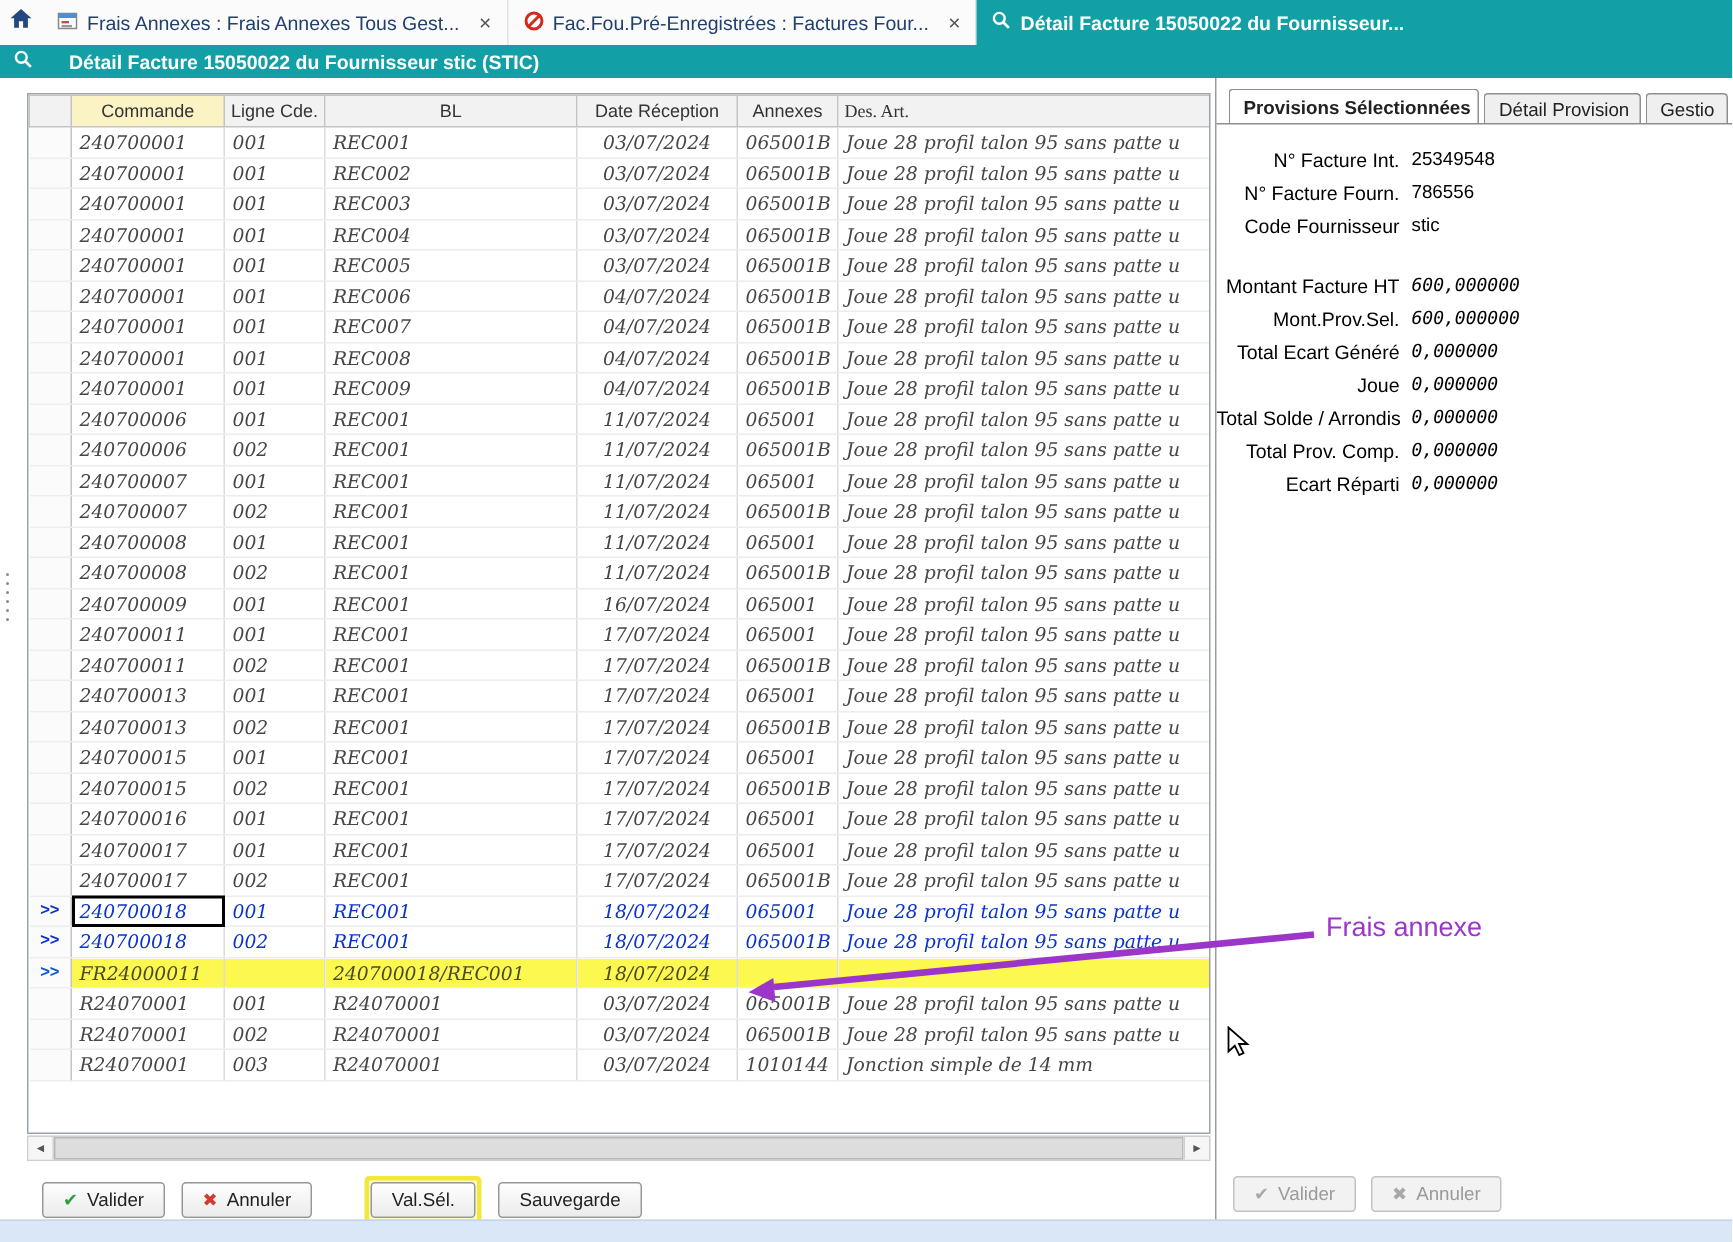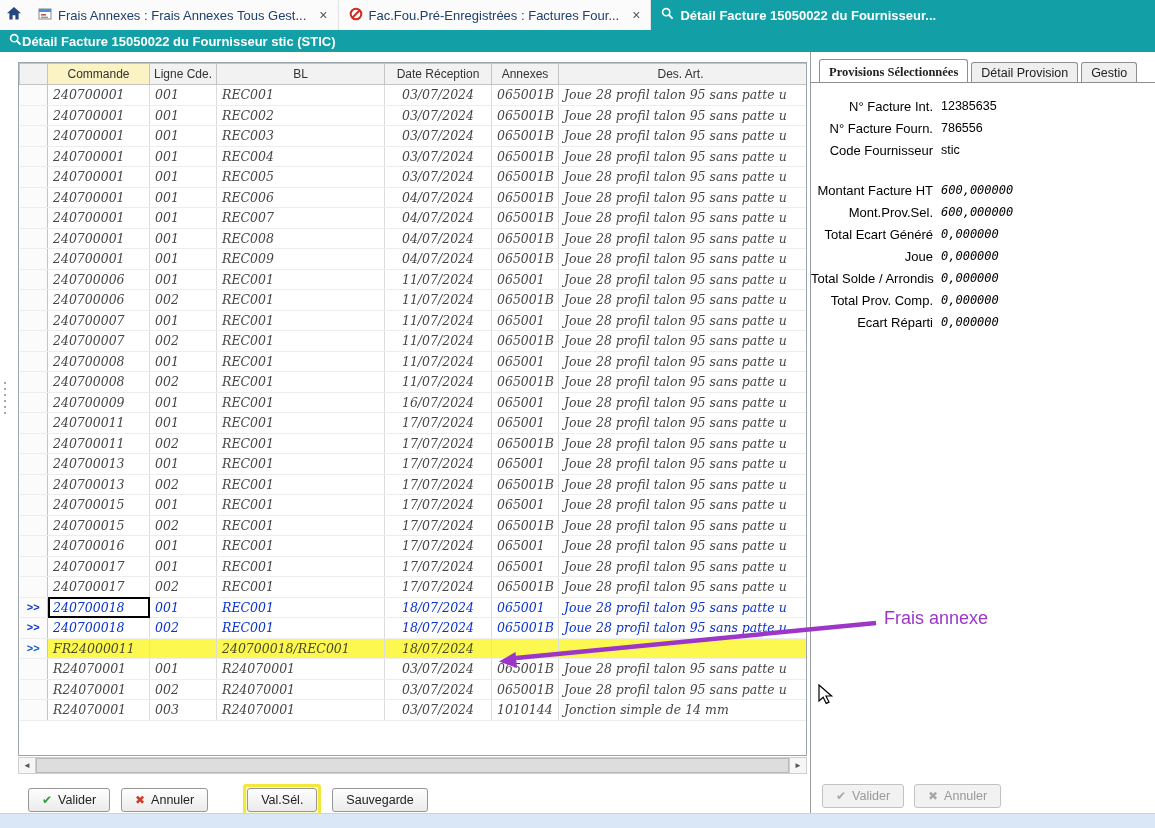--- a/index.html
+++ b/index.html
@@ -8,28 +8,28 @@
 
   
   .tabbar { position:absolute; left:0; top:0; width:1155px; height:30px; background:#fbfbfb; display:flex; align-items:stretch; }
   .home { width:28px; display:flex; align-items:center; justify-content:center; cursor:pointer; }
   .tab { display:flex; align-items:center; gap:6px; padding:0 10px; border-right:1px solid #e2e2e2; white-space:nowrap; overflow:hidden; font-size:13px; color:#21406e; cursor:pointer; }
   .tab .tlabel { white-space:nowrap; }
   .tab .tclose { margin-left:7px; color:#555; font-size:14px; line-height:1; }
   .tab.active { background:var(--teal,#12a0a6); color:#fff; font-weight:600; flex:1; border-right:none; }
 
   
-  .titlebar { position:absolute; left:0; top:30px; width:1155px; height:22px; background:var(--teal,#12a0a6); color:#fff; display:flex; align-items:center; gap:0; padding-left:9px; font-size:13px; font-weight:bold; }
+  .titlebar { position:absolute; left:0; top:30px; width:1155px; height:22px; background:var(--teal,#12a0a6); color:#fff; display:flex; align-items:center; gap:24px; padding-left:9px; font-size:13px; font-weight:bold; }
 
   
   .gridwrap { position:absolute; left:18px; top:62px; width:789px; height:694px; border:1px solid #9aa4ae; background:#fff; overflow:hidden; }
   table { border-collapse:collapse; table-layout:fixed; width:787px; }
   th { height:21px; background:#f2f2f2; border:1px solid #c3c3c3; font-size:12px; font-weight:normal; color:#333; padding:0 4px; overflow:hidden; white-space:nowrap; }
   th.c-com { background:var(--sorthead,#fbf3c4); }
-  th.c-des { text-align:center; padding-right:8px; }
+  th.c-des { text-align:left; padding-right:8px;font-family:Liberation Serif, serif; }
   td { height:19.5px; line-height:19.5px; border-right:1px solid #dcdcdc; border-bottom:1px solid #ededed; font-family:"DejaVu Serif", serif; font-style:italic; font-size:12.5px; color:#464646; padding:0 5px; overflow:hidden; white-space:nowrap; }
   td.c-sel { text-align:center; color:#0a55d0; font-family:"Liberation Sans", sans-serif; font-style:normal; font-weight:bold; font-size:11px; border-right:1px solid #c3c3c3; background:#fbfbfb; }
   td.c-date { text-align:center; }
   tr.sel td { color:var(--selrow,#0a33cc); }
   tr.hl td { background:var(--hlrow,#fcf84f); color:#4a4a28; }
   tr.hl td.c-sel { background:#fbfbfb; color:#0a55d0; }
   td.focus-cell { outline:2px solid #000; outline-offset:-2px; }
 
   
   .hscroll { position:absolute; left:18px; top:757px; width:789px; height:17px; background:#f2f2f2; border:1px solid #cfcfcf; display:flex; align-items:stretch; }
@@ -43,21 +43,21 @@
   .ck { color:#2e9e3a; font-size:12px; }
   .xx { color:#d23a2a; font-size:12px; }
   .hl-wrap { display:inline-block; border:3px solid var(--valselhl,#f3e73a); border-radius:3px; padding:1px; margin-left:24px; background:rgba(243,231,58,0.25); }
   button.disabled { color:#9a9a9a; background:#f2f2f2; border-color:#c2c2c2; cursor:default; }
   button.disabled .ck, button.disabled .xx { color:#a8a8a8; }
 
   
   .panel { position:absolute; left:810px; top:52px; width:345px; height:762px; background:#fff; border-left:1px solid #9b9b9b; }
   .ptabs { display:flex; align-items:flex-end; padding-left:8px; border-bottom:1px solid #8e8e8e; height:27px; margin-top:4px; overflow:hidden; }
   .ptab { height:20px; line-height:20px; padding:0 9px; background:#efefef; border:1px solid #8e8e8e; border-bottom:none; border-radius:3px 3px 0 0; margin-right:3px; font-size:12.5px; color:#222; white-space:nowrap; overflow:hidden; cursor:pointer; }
-  .ptab.active { height:24px; line-height:24px; background:#fff; font-weight:bold; margin-bottom:-1px; z-index:2; position:relative;font-family:Liberation Serif, serif; }
+  .ptab.active { height:24px; line-height:24px; background:#fff; font-weight:bold; margin-bottom:-1px; z-index:2; position:relative; }
   .fields { margin-top:12px; }
   .frow { display:flex; align-items:center; height:22px; }
   .frow.gap { margin-top:18px; }
   .flabel { width:122px; text-align:right; margin-right:8px; font-size:13px; color:#000; white-space:nowrap; }
   .fval { font-size:12.5px; color:#000; }
   .fval.num { width:170px; font-family:"DejaVu Sans Mono", monospace; font-size:12px;font-style:italic; }
   .pbuttons { position:absolute; left:822px; top:784px; display:flex; gap:10px; }
 
   
   .splitter { position:absolute; left:2px; top:382px; width:6px; height:52px; display:flex; flex-direction:column; align-items:center; gap:4px; cursor:col-resize; }
@@ -465,21 +465,21 @@
 
   <div class="panel">
     <div class="ptabs">
       <div class="ptab active">Provisions Sélectionnées</div>
       <div class="ptab">Détail Provision</div>
       <div class="ptab">Gestio</div>
     </div>
     <div class="fields">
         <div class="frow">
           <div class="flabel">N° Facture Int.</div>
-          <div class="fval">12385635</div>
+          <div class="fval">25349548</div>
         </div>
         <div class="frow">
           <div class="flabel">N° Facture Fourn.</div>
           <div class="fval">786556</div>
         </div>
         <div class="frow">
           <div class="flabel">Code Fournisseur</div>
           <div class="fval">stic</div>
         </div>
         <div class="frow gap">

